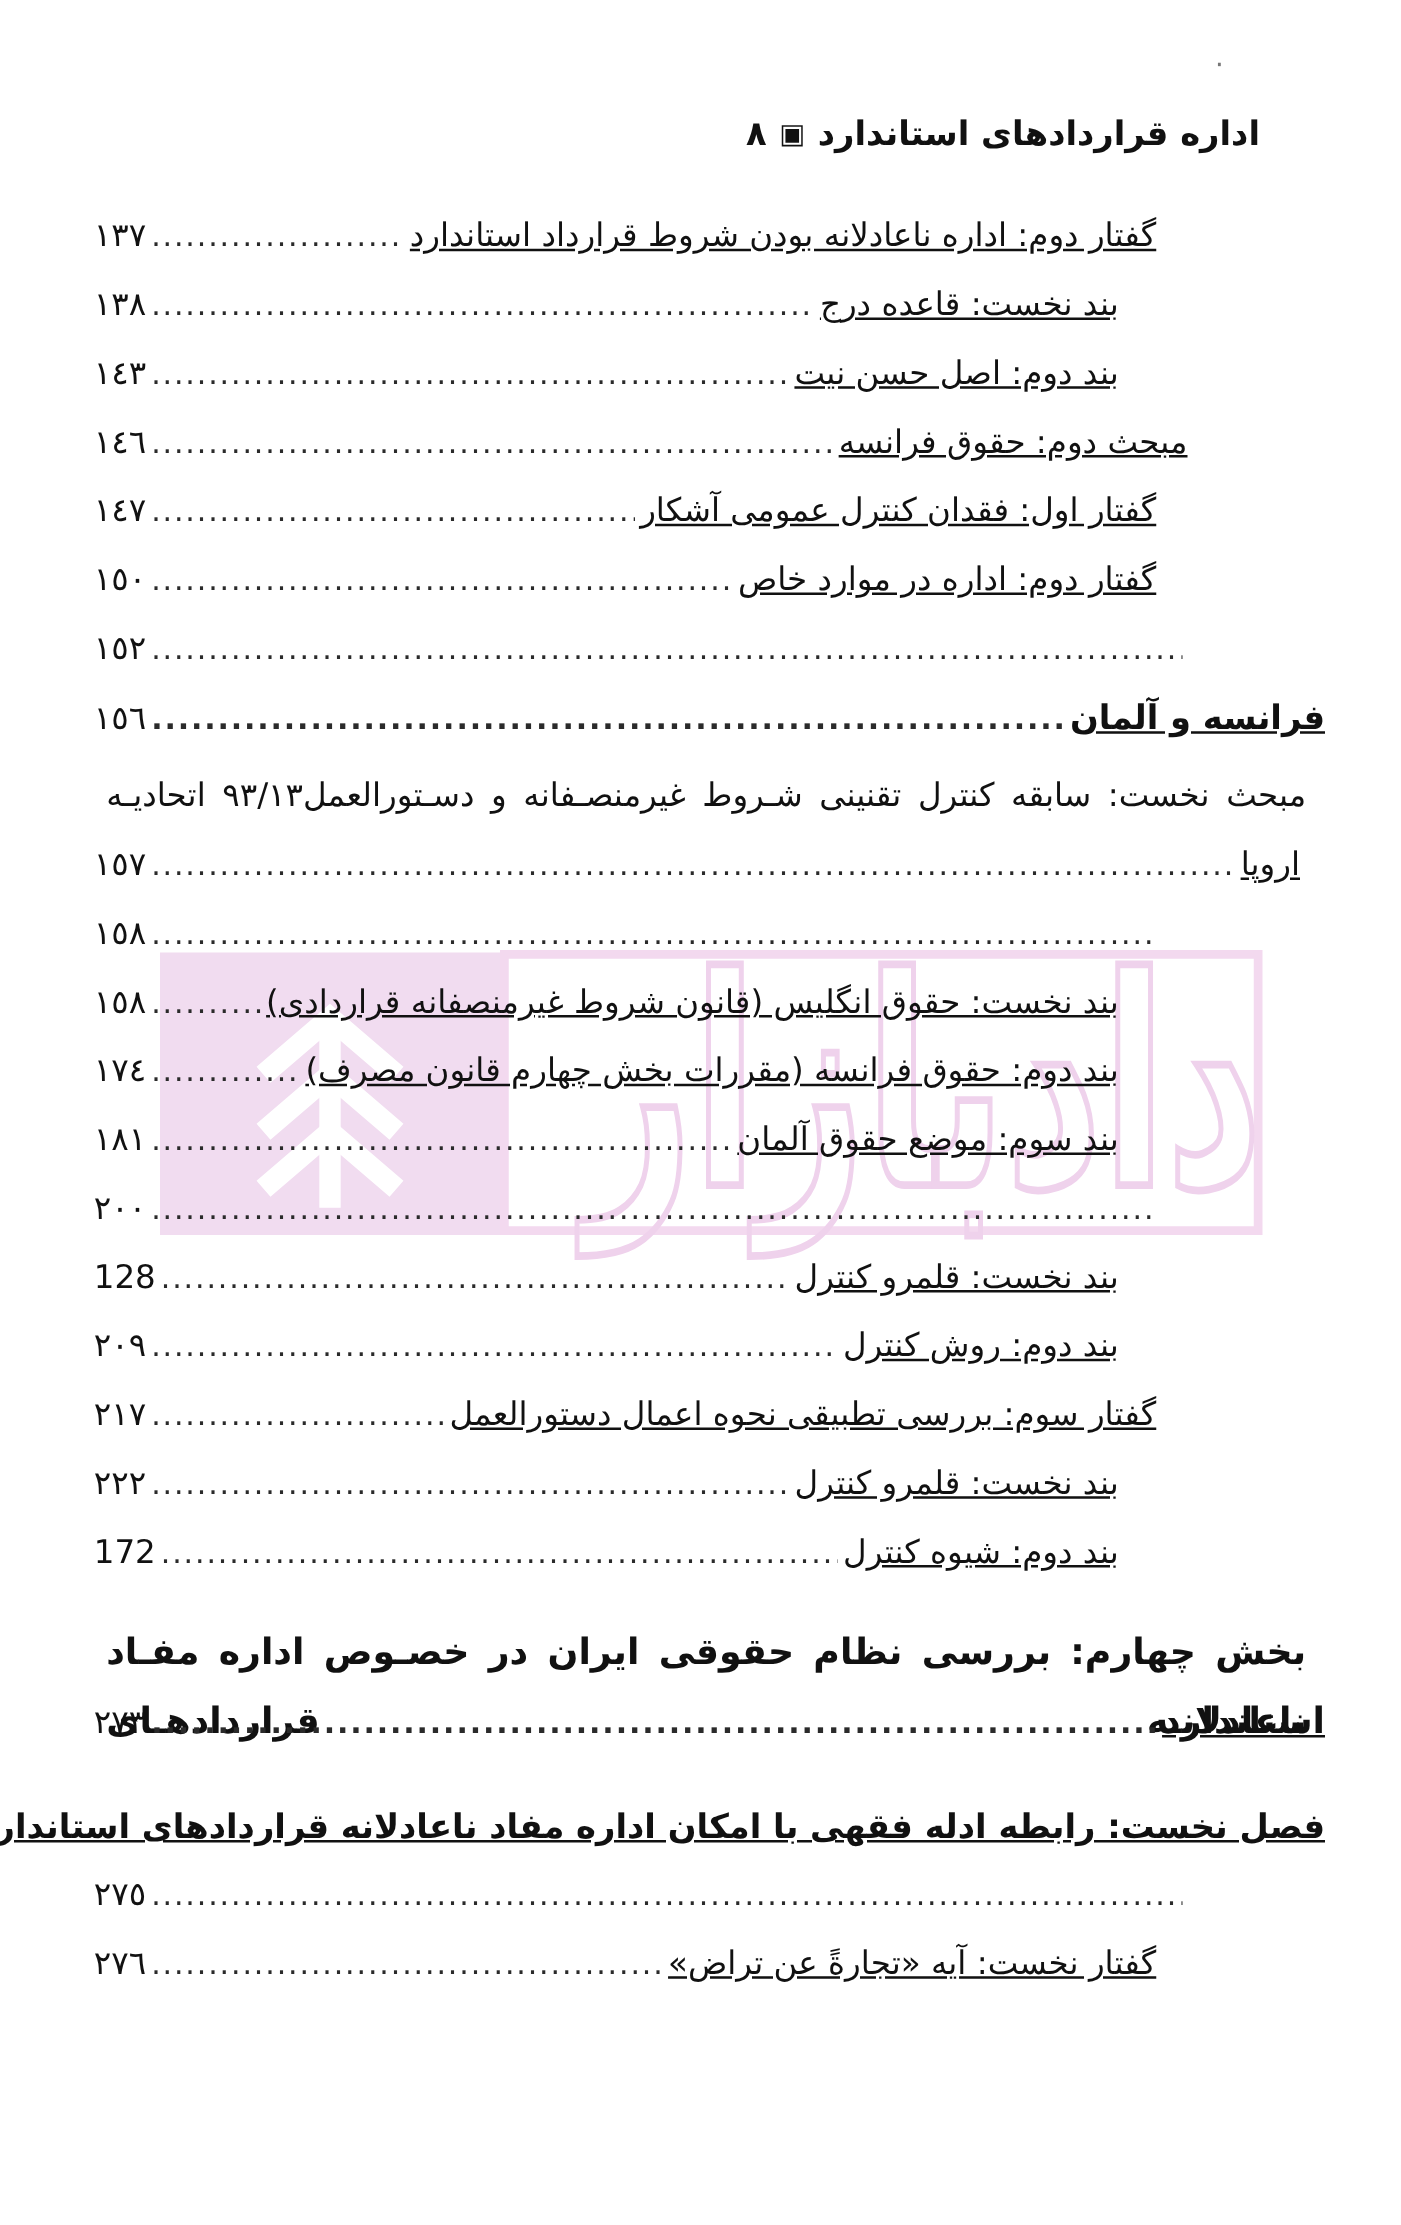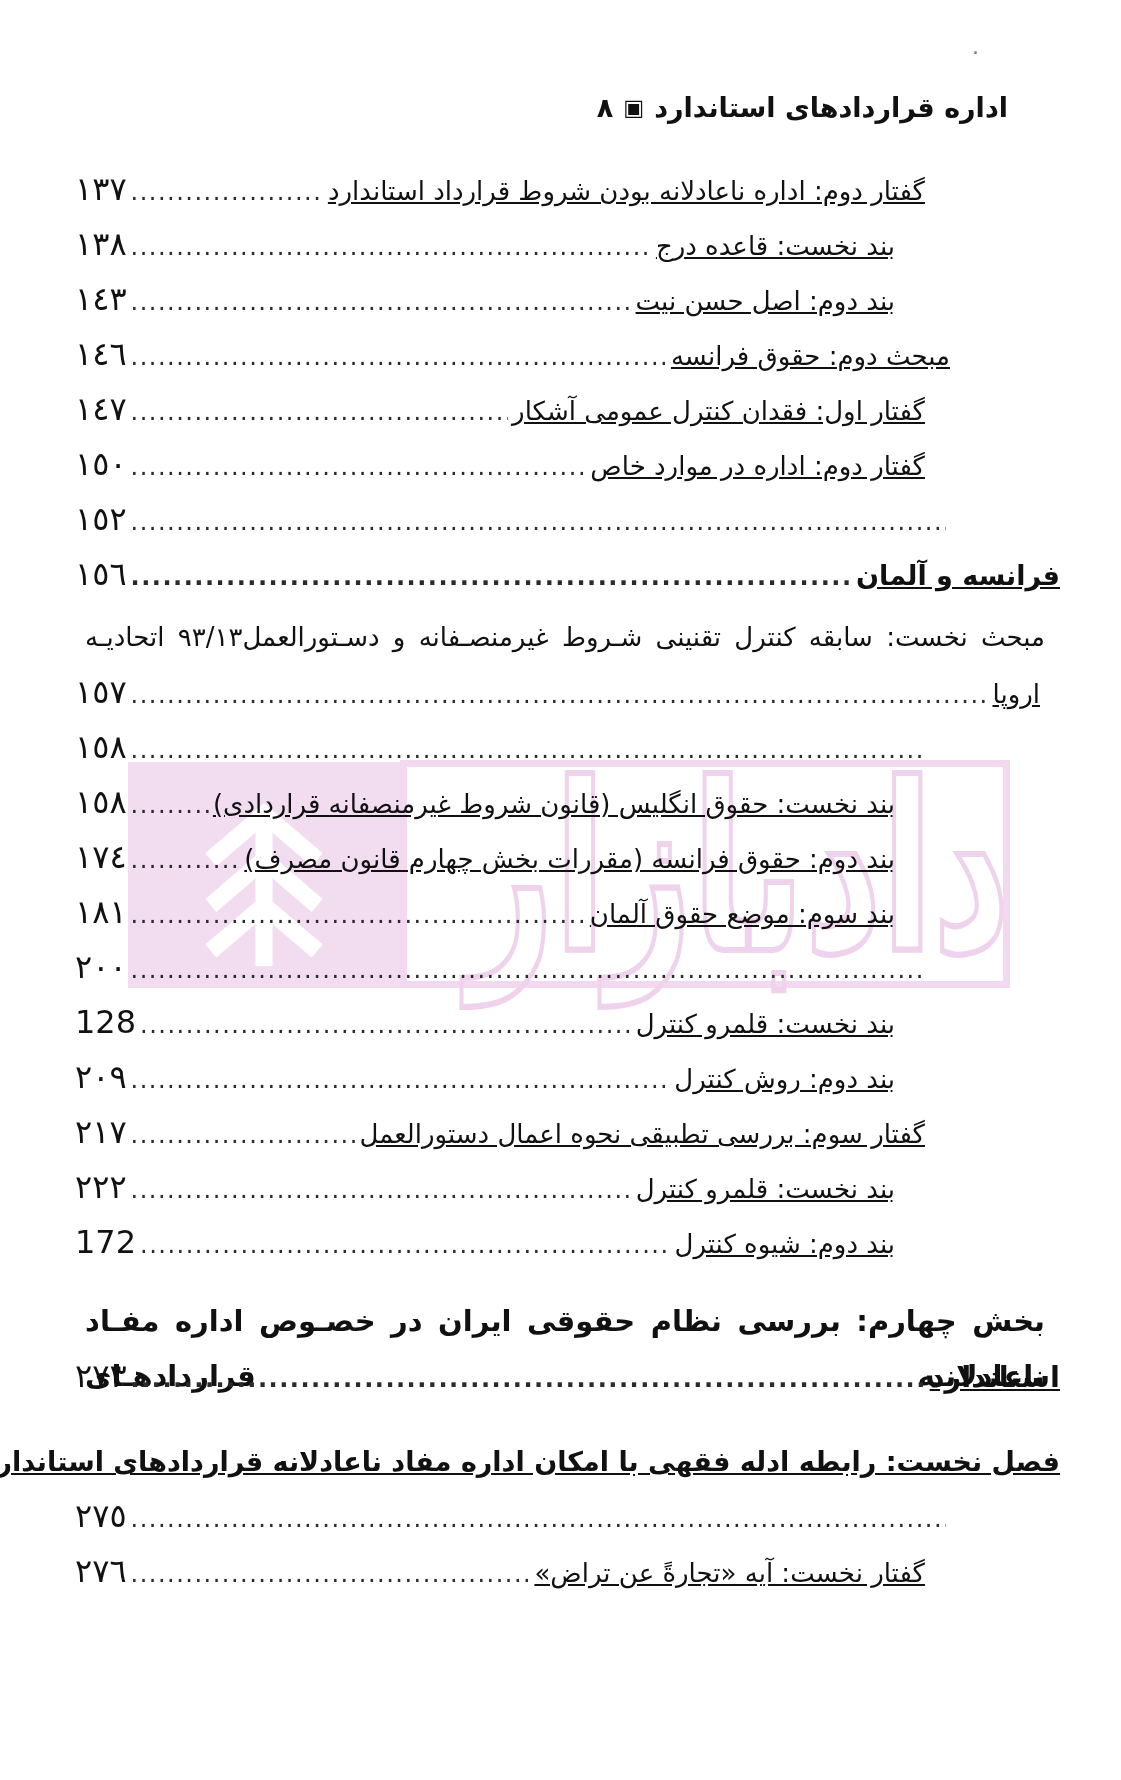--- a/index.html
+++ b/index.html
@@ -33,21 +33,21 @@
   .header .h-sq{font-size:22px;margin-right:10px;line-height:1;}
   .header .h-title{direction:rtl;white-space:nowrap;}
   .corner-dot{position:absolute;left:972px;top:40px;color:#777;font-size:22px;z-index:2;}
   
   .toc{position:absolute;top:162px;left:75px;width:985px;z-index:1;direction:rtl;}
   .row{height:55px;line-height:55px;display:flex;align-items:baseline;direction:rtl;font-size:26px;}
   .row .title{white-space:nowrap;flex:0 0 auto;text-decoration:underline;}
   .row .dots{flex:1 1 auto;overflow:hidden;white-space:nowrap;direction:ltr;text-align:left;
              font-size:24px;color:#2a2a2a;letter-spacing:1.5px;margin:0 4px;}
   .row .dots::after{content:"................................................................................................................................................................";}
-  .row .page{flex:0 0 auto;font-size:32px;font-weight:400;direction:ltr;}
+  .row .page{flex:0 0 auto;font-size:26px;font-weight:400;direction:ltr;}
   
   .row.mabhath{padding-right:110px;}
   .row.goftar{padding-right:135px;}
   .row.band{padding-right:165px;}
   .row.fasl,.row.bakhsh{padding-right:0;font-weight:700;font-size:27px;}
   .row.bakhsh{font-size:29px;}
   .row.wrap{display:block;text-align:justify;text-align-last:justify;
             padding-right:15px;padding-left:10px;}
   .row.cont.mabhath{padding-right:20px;}
   .row.cont.fasl,.row.cont.bakhsh{padding-right:0;}

